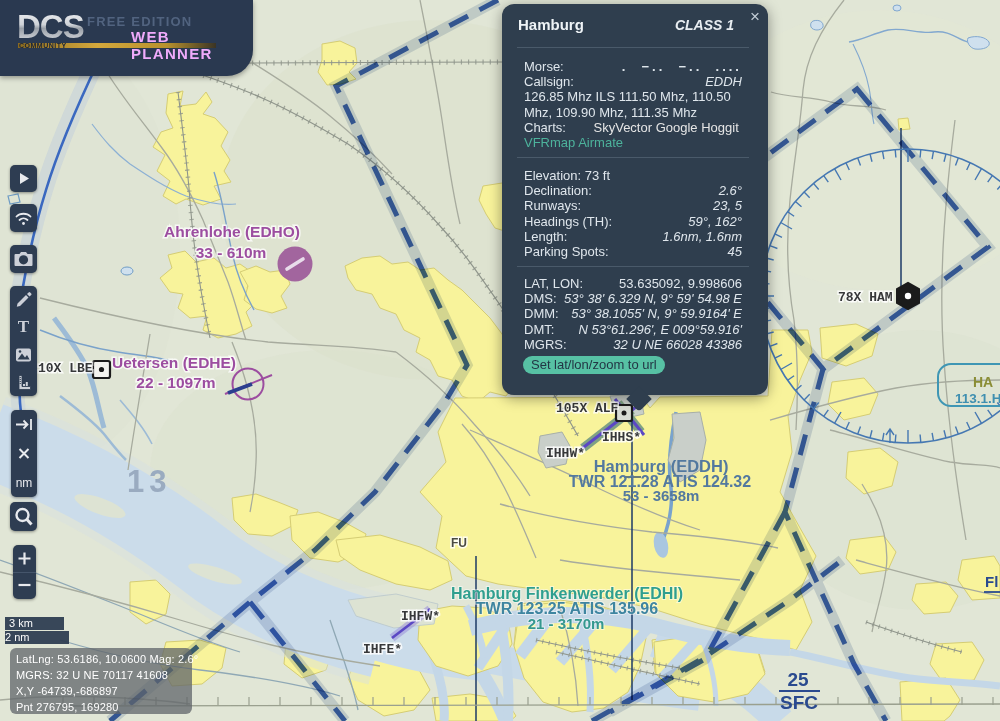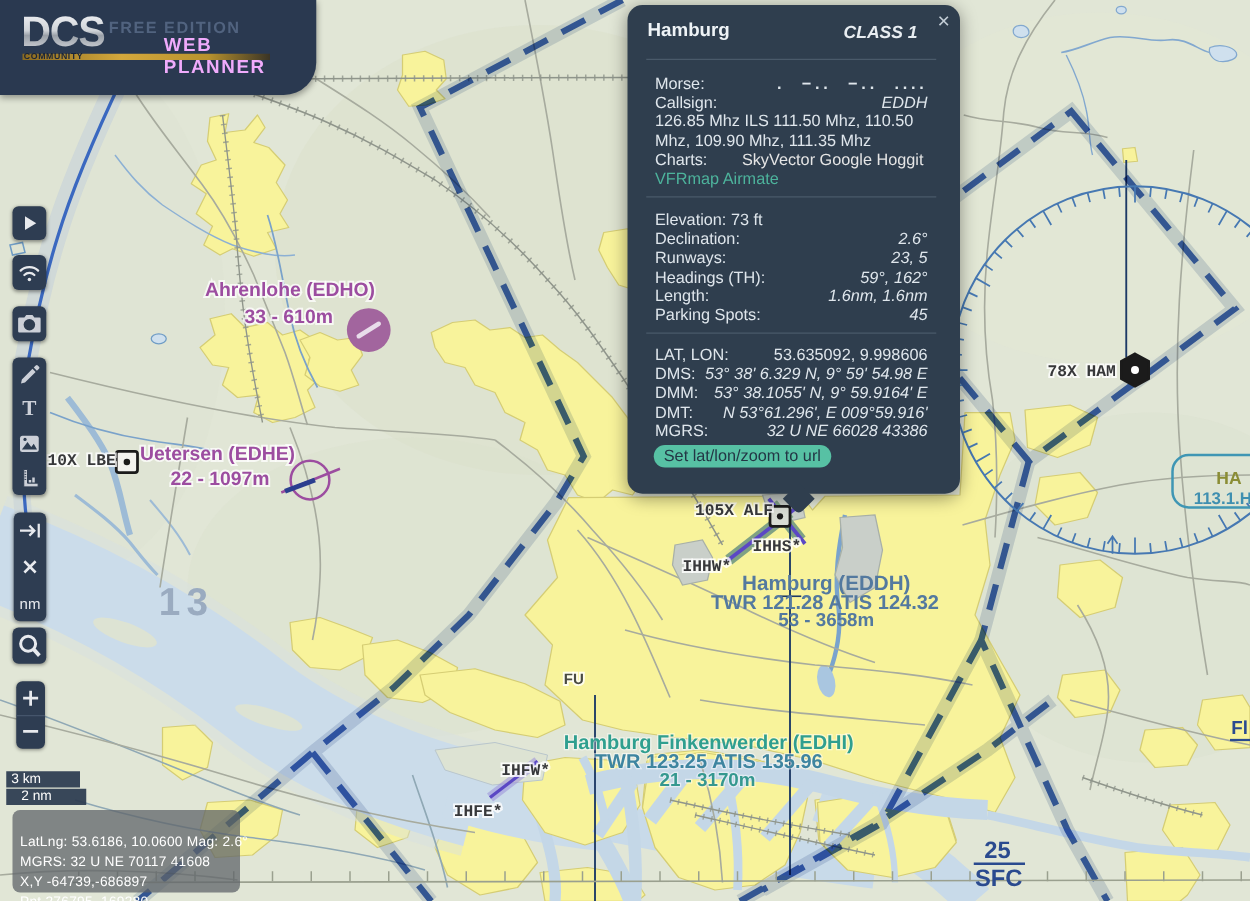--- a/index.html
+++ b/index.html
@@ -505,23 +505,23 @@
 
   <div class="cell" style="top:27px;height:26px;">
     <svg width="23" height="26" stroke="#e8eaee" stroke-width="2.2">
         <path d="M5.5,13 L17.5,13"></path>
       </svg>
   </div>
 </div>
 
 <div class="ui" style="left:5px;top:617px;width:59px;height:13px;background:#2c3b50;opacity:0.93;color:#fff;font-size:11px;line-height:13px;padding-left:4px;box-sizing:border-box;">3 km</div>
 
-<div class="ui" style="left:5px;top:631px;width:64px;height:13px;background:#2c3b50;opacity:0.93;color:#fff;font-size:11px;line-height:13px;padding-left:12px;box-sizing:border-box;">2 nm</div>
-
-<div class="ui" style="left:10px;top:648px;width:182px;height:66px;background:rgba(95,100,105,0.75);border-radius:6px;color:#fff;font-size:11px;line-height:16px;padding:18px 6px;white-space:nowrap;letter-spacing:0.2px;box-sizing:border-box;">
+<div class="ui" style="left:5px;top:631px;width:64px;height:13px;background:#2c3b50;opacity:0.93;color:#fff;font-size:11px;line-height:13px;padding-left:0;box-sizing:border-box;">2 nm</div>
+
+<div class="ui" style="left:10px;top:648px;width:182px;height:66px;background:rgba(95,100,105,0.75);border-radius:6px;color:#fff;font-size:11px;line-height:16px;padding:3px 6px;white-space:nowrap;letter-spacing:0.2px;box-sizing:border-box;">
 
   <div>LatLng: 53.6186, 10.0600 Mag: 2.6°</div>
 
   <div>MGRS: 32 U NE 70117 41608</div>
 
   <div>X,Y -64739,-686897</div>
 
   <div>Pnt 276795, 169280</div>
 </div>
 

